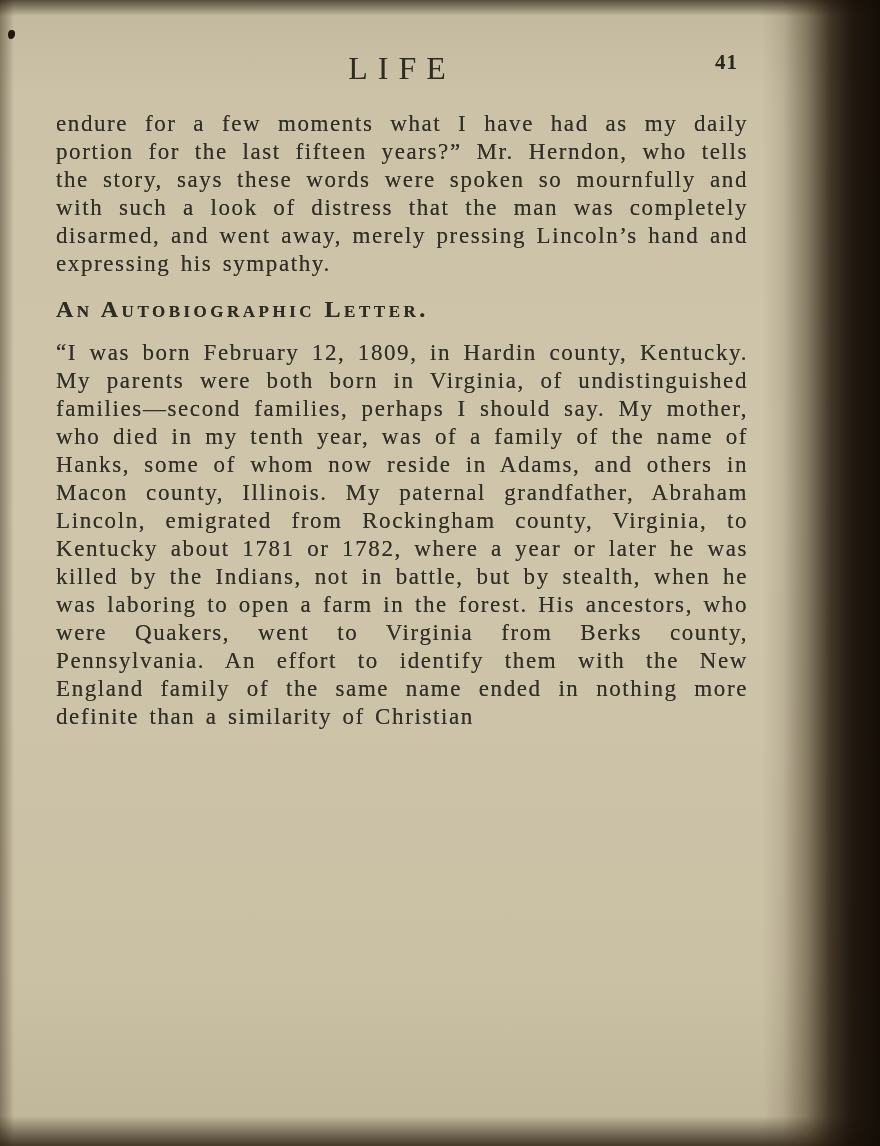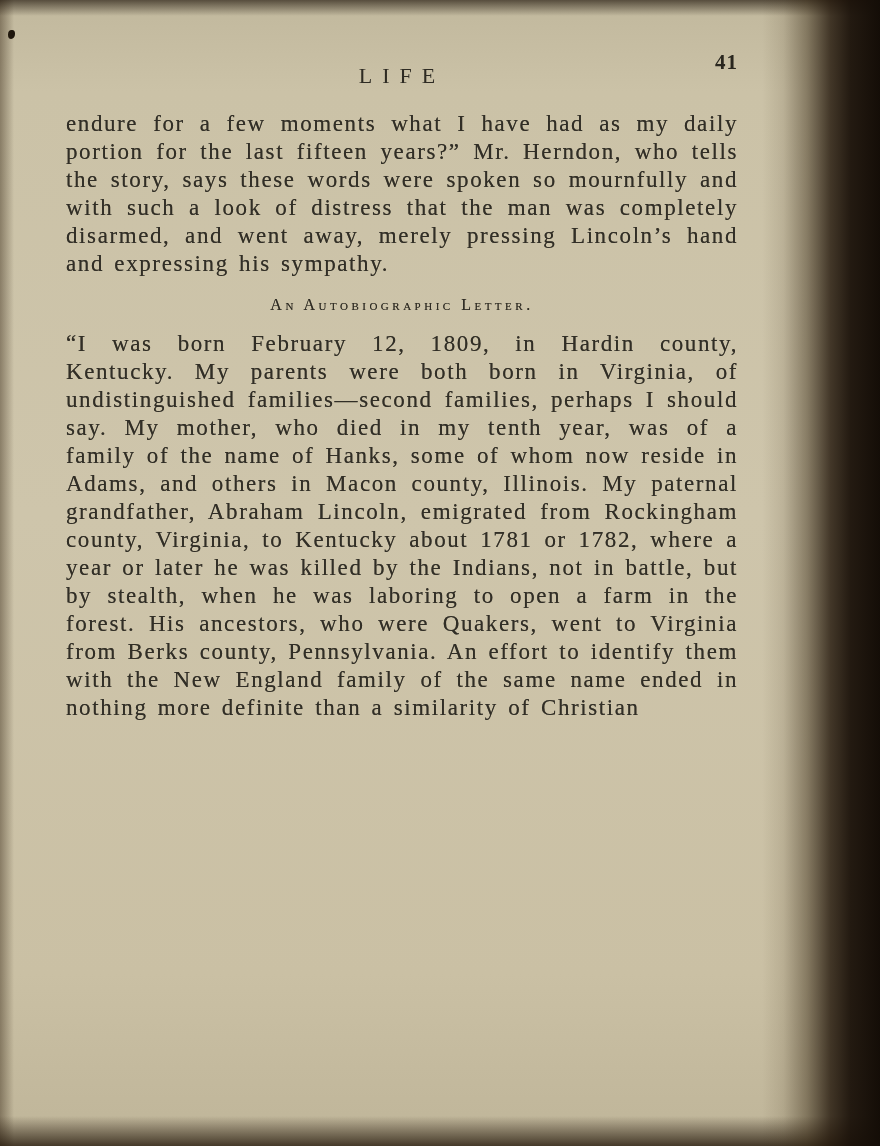--- a/index.html
+++ b/index.html
@@ -51,49 +51,48 @@
   }
   .header {
     position: relative;
     height: 42px;
     margin-bottom: 18px;
   }
   .running-title {
     position: absolute;
     left: 50%;
     transform: translateX(-50%);
-    top: 13px;
-    font-size: 22px;
+    top: 0;
+    font-size: 32px;
     letter-spacing: 10px;
     color: #2e2b23;
   }
   .page-number {
     position: absolute;
     right: 10px;
     top: 0;
     font-size: 21px;
     font-weight: 700;
     letter-spacing: 1px;
     color: #2a271f;
   }
   .para {
-    margin: 10px;
+    margin: 0;
     text-align: justify;
     font-size: 23px;
     line-height: 28px;
     letter-spacing: 1.6px;
     word-spacing: 3px;
     text-shadow: 0 0 0.5px rgba(40,36,28,0.6);
   }
   .indent { text-indent: 26px; }
   .section-heading {
     margin: 18px 0 16px 0;
-    text-align: center;
-    font-size: 16px;
-    font-weight: 400;
+    font-size: 24px;
+    font-weight: 700;
     font-variant: small-caps;
     letter-spacing: 3.5px;
     color: #2e2b23;
     text-shadow: 0 0 0.5px rgba(40,36,28,0.6);
   }
 </style>
 </head>
 <body>
 
 <div class="page">

